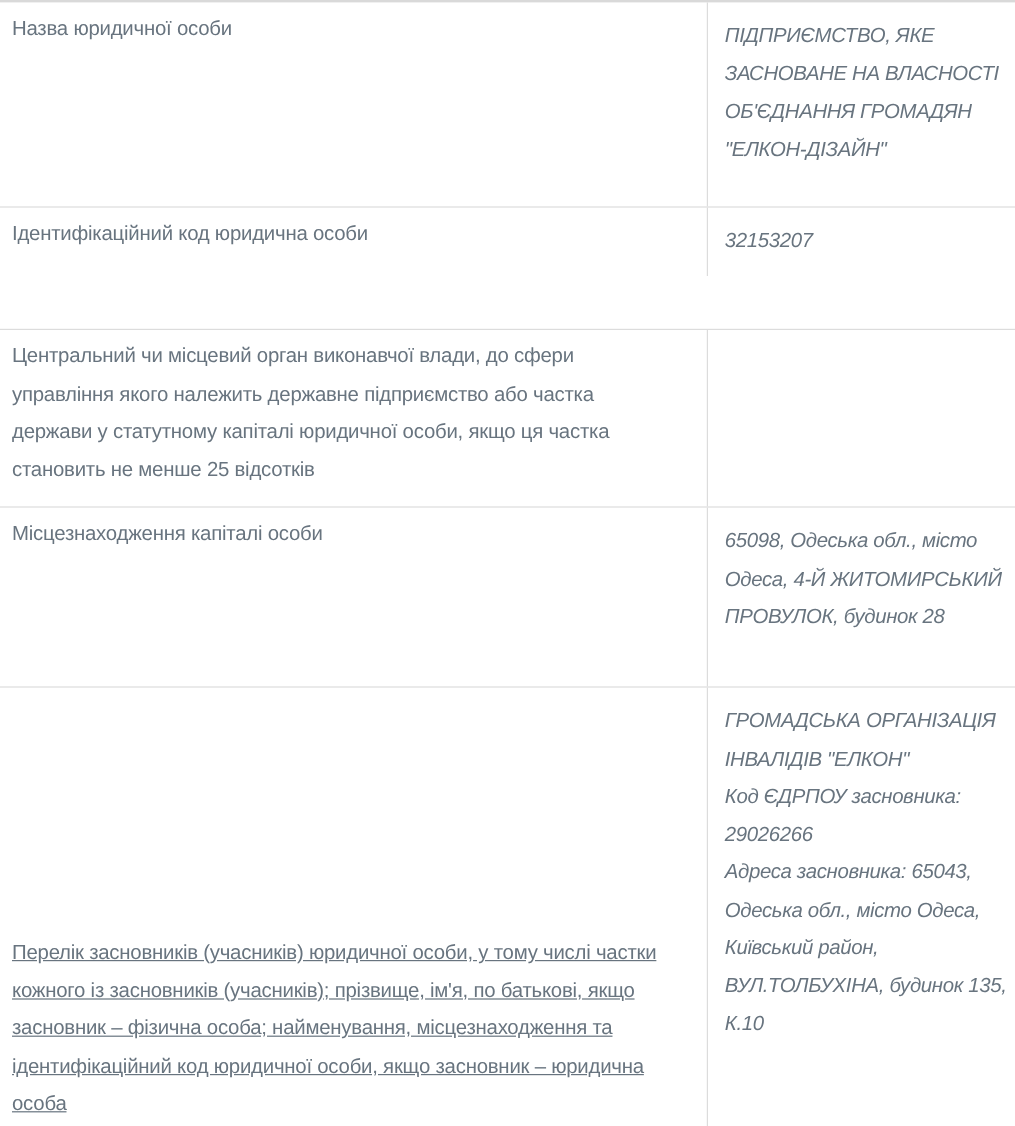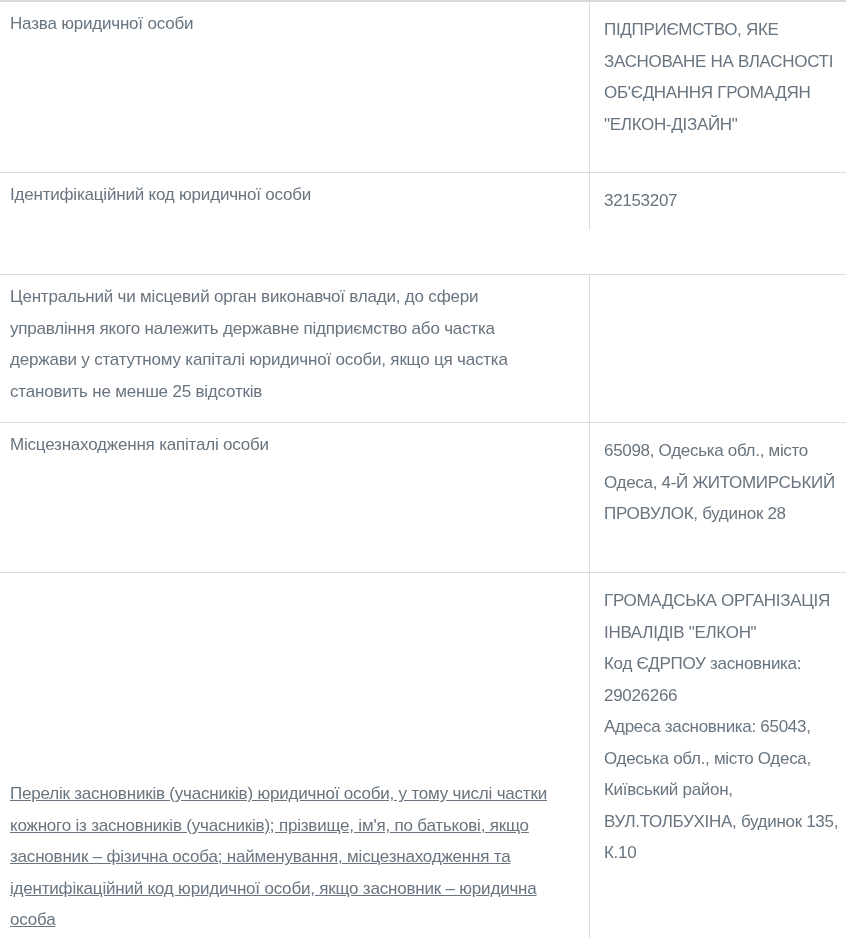--- a/index.html
+++ b/index.html
@@ -35,20 +35,21 @@
     flex: 0 0 590px;
     width: 590px;
     border-right: 1px solid #dcdcdc;
     padding: 6px 40px 6px 10px;
     display: flex;
   }
   .cell.value {
     flex: 1 1 auto;
     padding: 12px 6px 8px 14px;
     letter-spacing: -0.3px;
+    font-style: italic;
   }
   .row-1 { min-height: 170px; }
   .row-2 { min-height: 58px; }
   .row-3 { min-height: 148px; margin-top: 44px; }
   .row-4 { min-height: 150px; }
   .row-5 { min-height: 405px; }
   .row-5 .cell.label {
     align-items: center;
     padding-top: 170px;
     text-decoration: underline;
@@ -71,21 +72,21 @@
     <div class="cell label">
       <span>Назва юридичної особи</span>
     </div>
     <div class="cell value">
       <span>ПІДПРИЄМСТВО, ЯКЕ ЗАСНОВАНЕ НА ВЛАСНОСТІ ОБ'ЄДНАННЯ ГРОМАДЯН "ЕЛКОН-ДІЗАЙН"</span>
     </div>
   </div>
 
   <div class="row row-2">
     <div class="cell label">
-      <span>Ідентифікаційний код юридичної особи</span>
+      <span>Ідентифікаційний код юридична особи</span>
     </div>
     <div class="cell value">
       <span>32153207</span>
     </div>
   </div>
 
   <div class="row row-3">
     <div class="cell label">
       <span>Центральний чи місцевий орган виконавчої влади, до сфери управління якого належить державне підприємство або частка держави у статутному капіталі юридичної особи, якщо ця частка становить не менше 25 відсотків</span>
     </div>

